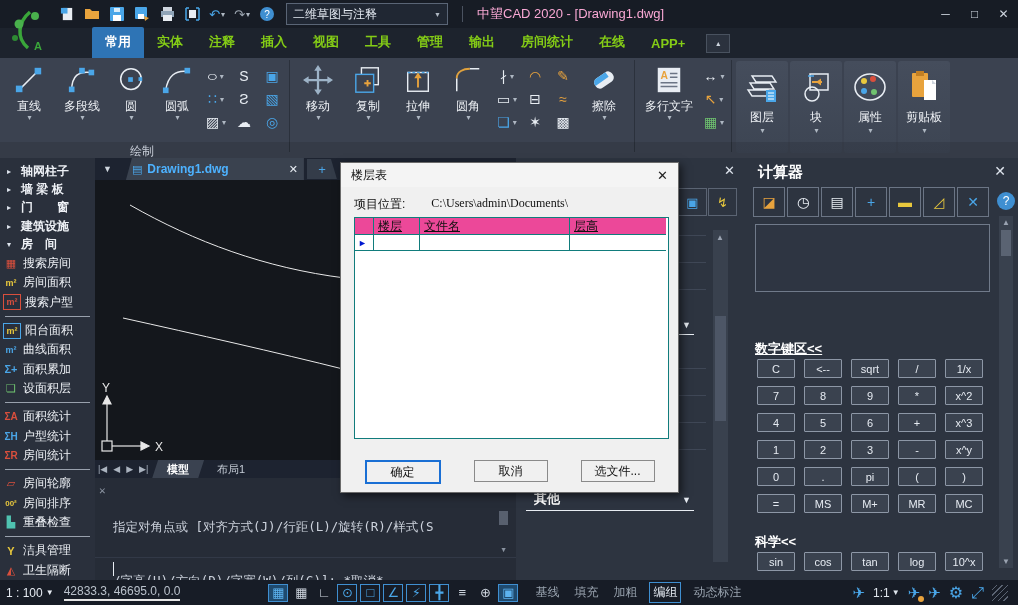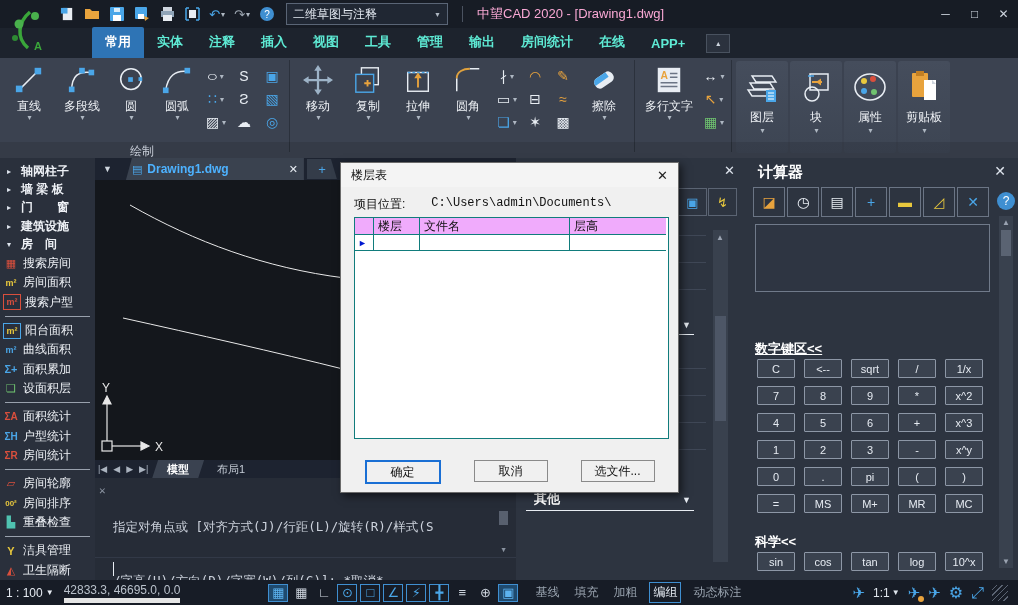--- a/index.html
+++ b/index.html
@@ -13,21 +13,21 @@
   .caret{font-size:8px;color:#aeb7c2;margin-left:1px;}
   .combo{width:148px;height:20px;border:1px solid #5a6576;background:#202733;color:#e2e8f0;font-size:12px;
          display:flex;align-items:center;padding:0 6px;margin-left:10px;}
   .combo .caret{margin-left:auto;}
   .tsep{width:1px;height:16px;background:#4a5260;margin:0 14px;}
   .apptitle{font-size:13px;color:#f9a8d4;}
   .winbtns{margin-left:auto;display:flex;}
   .winbtn{width:29px;height:26px;display:flex;align-items:center;justify-content:center;color:#cfd6df;font-size:12px;}
   
   .tabrow{left:0;top:28px;width:1018px;height:30px;background:#1d232d;display:flex;align-items:flex-end;z-index:6;}
-  .rtab{padding:6px 13px 7px;font-size:13px;font-weight:bold;color:#5eead4;}
+  .rtab{padding:6px 13px 7px;font-size:13px;font-weight:bold;color:#84cc16;}
   .rtab.active{background:#2e74b5;color:#fff;border-radius:2px 2px 0 0;}
   .collapsebtn{margin-left:8px;margin-bottom:5px;width:22px;height:17px;background:#2b323e;border:1px solid #49525f;
                display:flex;align-items:center;justify-content:center;color:#cfd6df;font-size:8px;}
   .logo{left:6px;top:4px;z-index:8;}
   
   .ribbon{left:0;top:58px;width:1018px;height:100px;background:#3b4250;display:flex;align-items:flex-start;padding-left:4px;box-sizing:border-box;z-index:5;}
   .plabelstrip{position:absolute;left:0;top:84px;width:1018px;height:16px;background:rgba(0,0,0,0.10);}
   .plabel{position:absolute;top:85px;left:0;width:284px;text-align:center;color:#c9cfd9;font-size:12px;}
   .rsep{width:1px;height:92px;background:#2b313c;margin:2px 3px 0;}
   .rbig{width:50px;margin-top:3px;display:flex;flex-direction:column;align-items:center;color:#eef1f5;font-size:12px;}
@@ -90,42 +90,42 @@
   .cscroll .up{position:absolute;left:3px;top:2px;font-size:8px;color:#9aa3b1;}
   .cscroll .dn{position:absolute;left:3px;bottom:2px;font-size:8px;color:#9aa3b1;}
   .padhdr{position:absolute;left:10px;font-weight:bold;font-size:13px;color:#fff;}
   .keypad{position:absolute;left:12px;top:201px;display:grid;grid-template-columns:repeat(5,38px);grid-auto-rows:19px;column-gap:9px;row-gap:8px;}
   .scirow{position:absolute;left:12px;top:394px;display:grid;grid-template-columns:repeat(5,38px);grid-auto-rows:19px;column-gap:9px;}
   .key{border:1px solid #8d97a6;background:#3a424f;color:#e6ebf2;display:flex;align-items:center;justify-content:center;font-size:11px;border-radius:1px;}
   
   .statusbar{left:0;top:580px;width:1018px;height:25px;background:#171c26;display:flex;align-items:center;z-index:40;
              color:#9aa4b0;font-size:12px;padding:0 6px;box-sizing:border-box;}
   .sbscale{color:#e6ebf2;display:flex;align-items:center;gap:3px;}
-  .sbcoords{color:#b9c1cb;margin-left:10px;border-bottom:5px solid #e5e5e5;padding-bottom:1px;}
+  .sbcoords{color:#b9c1cb;margin-left:10px;border-bottom:2px solid #e5e5e5;padding-bottom:1px;}
   .sbicons{display:flex;gap:3px;margin-left:88px;}
   .sbi{width:20px;height:18px;display:flex;align-items:center;justify-content:center;color:#cfd6df;font-size:13px;box-sizing:border-box;}
   .sbi.on{border:1px solid #3f8fd1;color:#4aa6e8;}
   .sbi.hl{background:#1f4a6e;border:1px solid #3f8fd1;color:#5cb3f0;}
   .sbtoggles{display:flex;gap:9px;margin-left:14px;align-items:center;}
   .sbtoggle{padding:1px 3px;}
   .sbtoggle.on{border:1px solid #3f8fd1;color:#e6ecf3;}
   .sbright{display:flex;align-items:center;gap:8px;margin-left:auto;margin-right:4px;}
   .jet{color:#4aa6e8;font-size:15px;}
   .grip{width:16px;height:16px;background:repeating-linear-gradient(135deg,transparent 0 3px,#5b6473 3px 4px);}
   
   .dialog{left:340px;top:139px;width:339px;height:331px;background:#f0f0f0;border:1px solid #6b6b6b;
           box-shadow:3px 3px 8px rgba(0,0,0,.55);z-index:30;color:#111;font-size:12px;box-sizing:border-box;margin-top:23px;}
   .dtitle{height:24px;display:flex;align-items:center;padding:0 10px;background:#f4f4f4;}
   .dtitle .dx{margin-left:auto;font-size:13px;color:#222;}
   .dloc{position:absolute;left:13px;top:33px;display:flex;gap:26px;}
-  .dpath{font-family:Liberation Mono, monospace;font-size:12px;}
+  .dpath{font-family:Liberation Serif, serif;font-size:12px;}
   .dtable{position:absolute;left:13px;top:54px;width:313px;height:220px;background:#fff;border:1px solid #117c7c;}
   .dhead,.drow{display:grid;grid-template-columns:19px 46px 150px 96px;}
-  .dhead>div{height:17px;border-right:1px solid #117c7c;border-bottom:1px solid #117c7c;background:#f0abfc;
-             display:flex;align-items:center;padding-left:4px;box-sizing:border-box;}
+  .dhead>div{height:17px;border-right:1px solid #117c7c;border-bottom:1px solid #117c7c;background:#ec4899;
+             display:flex;align-items:center;padding-left:4px;box-sizing:border-box;text-decoration:underline;}
   .drow>div{height:16px;border-right:1px solid #117c7c;border-bottom:1px solid #117c7c;background:#fff;
             display:flex;align-items:center;padding-left:3px;box-sizing:border-box;}
   .rowmark{color:#0018d0;font-size:9px;}
   .dbtns{position:absolute;left:0;top:297px;width:100%;display:flex;justify-content:center;gap:33px;}
   .dbtn{width:72px;height:20px;background:#f0f0f0;border:1px solid #8a8a8a;display:flex;align-items:center;justify-content:center;}
   .dbtn.primary{border:2px solid #1a6fd4;}
   svg{display:block;}
 </style>
 </head>
 <body>

